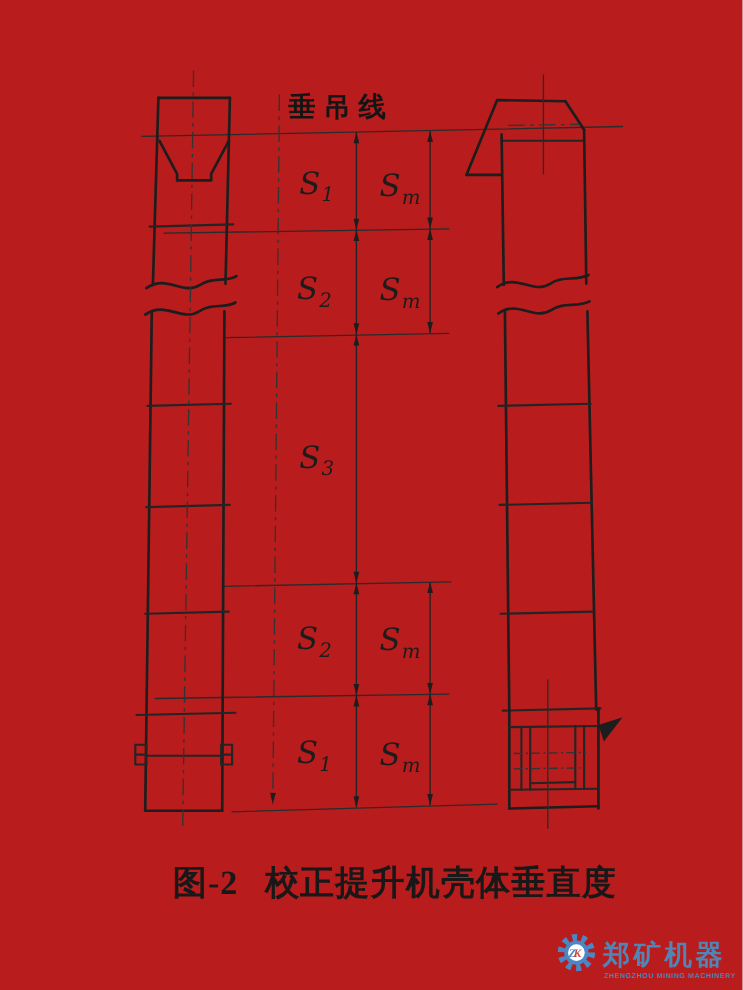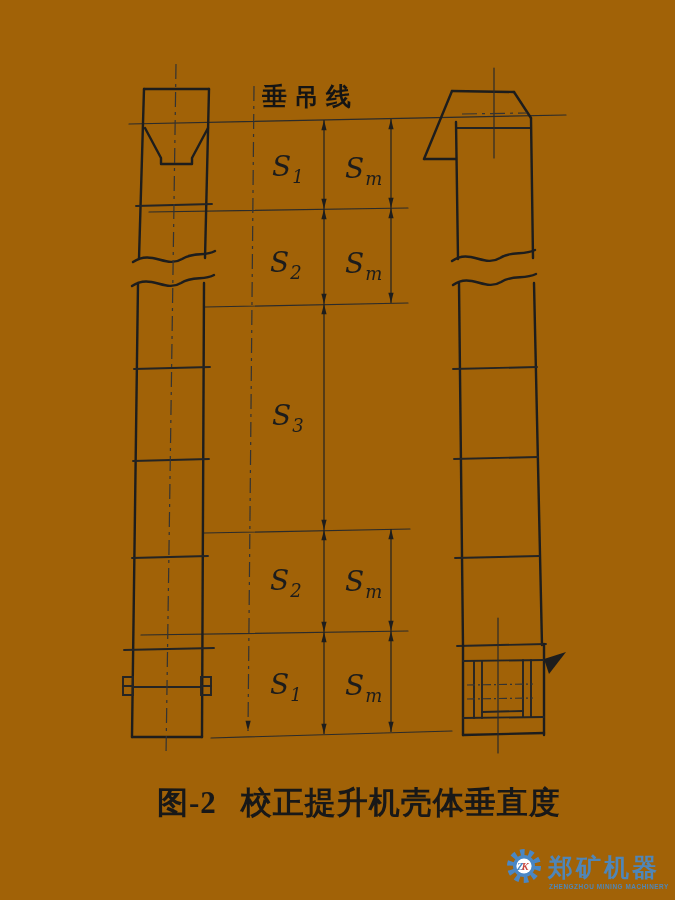--- a/index.html
+++ b/index.html
@@ -1,17 +1,17 @@
 <!DOCTYPE html>
 <html><head>
 <meta charset="utf-8">
 <style>
   html,body{margin:0;padding:0;background:#e8e8e8;}
   .page{
-    width:675px;height:900px;background:#a16207;position:relative;margin:0 auto;
+    width:675px;height:900px;background:#b91c1c;position:relative;margin:0 auto;
     font-family:"Liberation Sans", sans-serif;overflow:hidden;
   }
   svg{display:block;width:675px;height:900px;}
   .thick{stroke:#1d1d1d;stroke-width:2.4;fill:none;stroke-linecap:round;stroke-linejoin:round;}
   .med{stroke:#242424;stroke-width:1.9;fill:none;stroke-linecap:round;}
   .thin{stroke:#2b2b2b;stroke-width:1.2;fill:none;stroke-linecap:round;}
   .dimline{stroke:#222;stroke-width:1.2;fill:none;}
   .dashdot{stroke:#333;stroke-width:1.2;fill:none;stroke-dasharray:15 5 3 5;}
   .dashshort{stroke:#333;stroke-width:1.2;fill:none;stroke-dasharray:8 3 2 3;}
   .ink{fill:#1d1d1d;}

